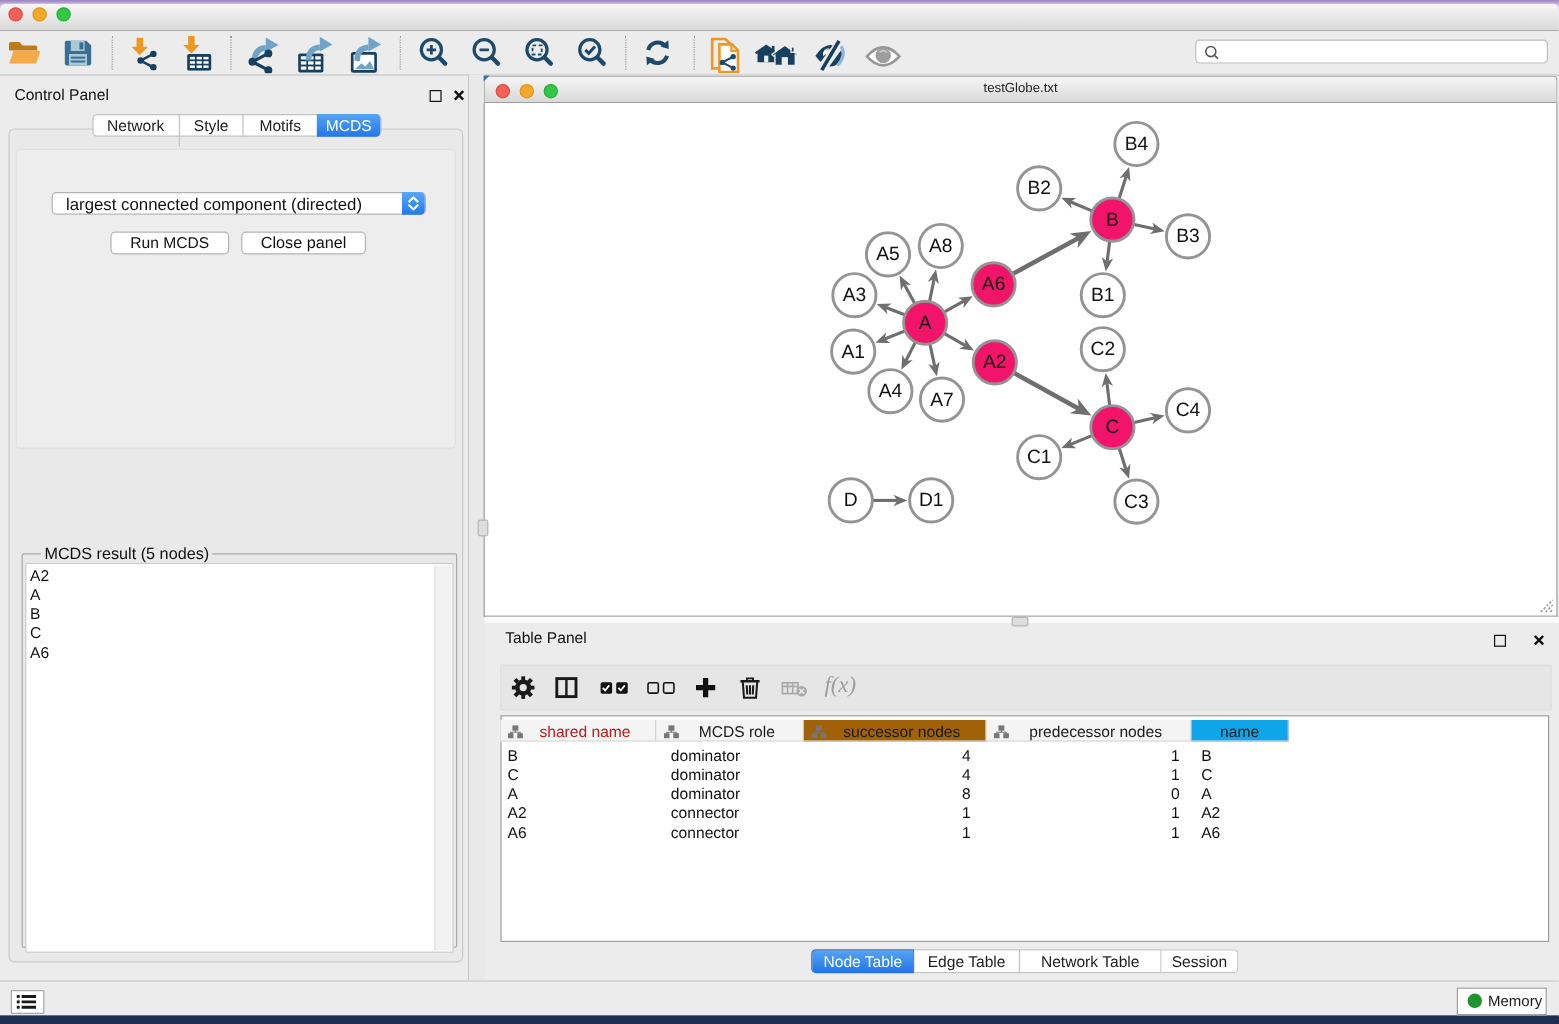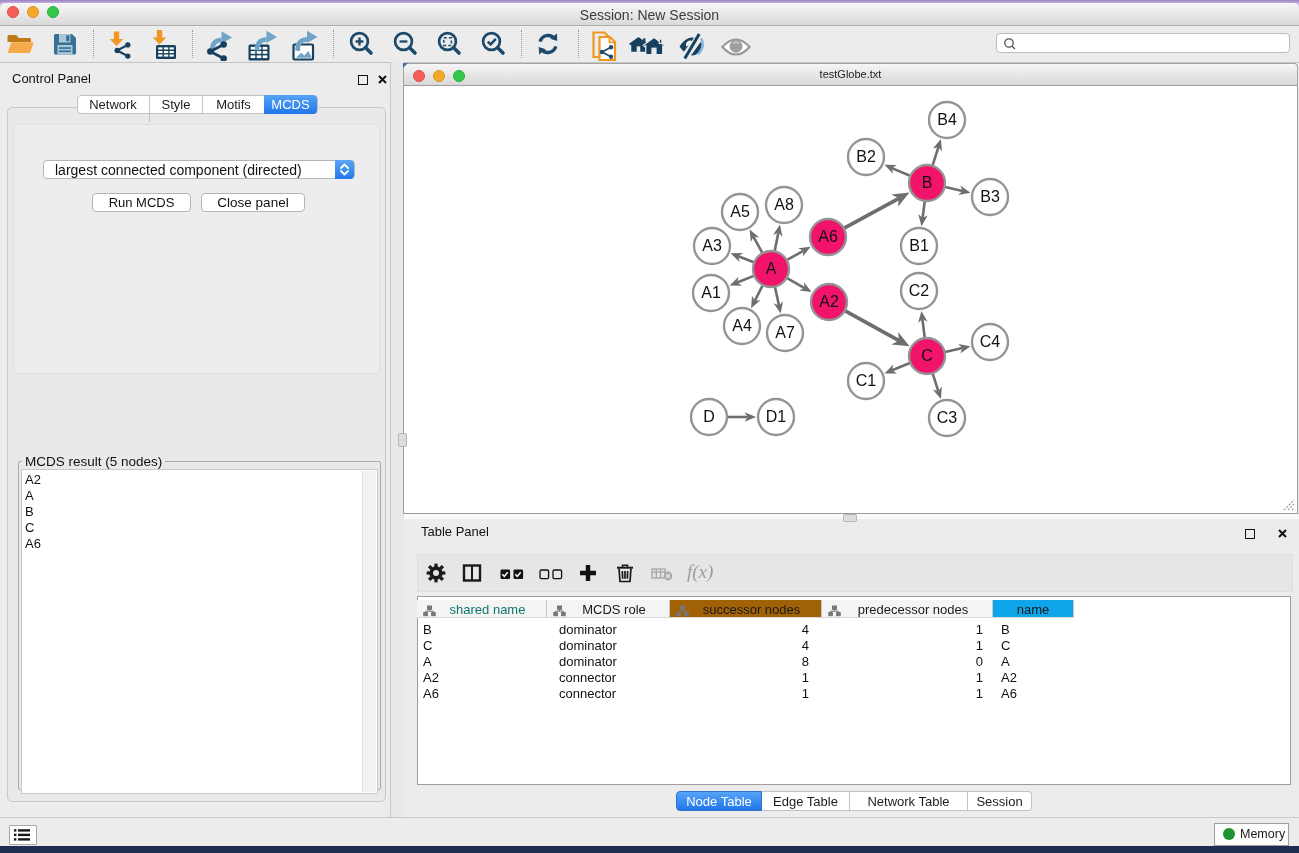--- a/index.html
+++ b/index.html
@@ -11,21 +11,20 @@
 </head>
 <body>
 
 <div class="abs" style="left:0;top:0;width:1299px;height:10px;background:linear-gradient(#9c82c4 0%,#c9b4e2 35%,#d9c8ec 100%);"></div>
 <div class="abs" style="left:0;top:846px;width:1299px;height:7px;background:#1d2e52;"></div>
 
 <div class="abs" style="left:0;top:3px;width:1299px;height:22px;background:linear-gradient(#f7f7f7,#d9d9d9);border-bottom:1px solid #acacac;border-radius:5px 5px 0 0;">
   <div class="abs tl" style="left:7px;top:3px;background:#f45f58;border:1px solid #dd4d44;box-sizing:border-box;"></div>
   <div class="abs tl" style="left:27px;top:3px;background:#f4a827;border:1px solid #dd9320;box-sizing:border-box;"></div>
   <div class="abs tl" style="left:47px;top:3px;background:#33c748;border:1px solid #27ad38;box-sizing:border-box;"></div>
-  <div class="abs" style="left:0;top:4px;width:100%;text-align:center;font-size:14px;color:#3c3c3c;">Session: New Session</div>
 </div>
 
 <div class="abs" id="toolbar" style="left:0;top:26px;width:1299px;height:37px;border-bottom:1px solid #c4c4c4;box-sizing:border-box;">
 <div class="abs" style="left:5px;top:3px;width:30px;height:32px;"><svg width="30" height="30" viewBox="0 0 30 30">
         <path d="M2.5 23 V7.5 a1.5 1.5 0 0 1 1.5-1.5 h7.2 l2.6 3 h10.7 a1.5 1.5 0 0 1 1.5 1.5 V13 H2.5" fill="#c07b16"></path>
         <path d="M6.3 13.2 h20.9 a1.2 1.2 0 0 1 1.1 1.6 l-2.9 8.2 a1.6 1.6 0 0 1-1.5 1 H2.6 z" fill="#f4a94b"></path>
       </svg></div>
     <div class="abs" style="left:50px;top:3px;width:30px;height:32px;"><svg width="30" height="30" viewBox="0 0 30 30">
         <path d="M4 6.5 a1.5 1.5 0 0 1 1.5-1.5 H22 L26 9 V24 a1.5 1.5 0 0 1-1.5 1.5 h-19 A1.5 1.5 0 0 1 4 24 Z" fill="#3a6f94"></path>
         <path d="M9 5 h11.5 v8.5 H9 z" fill="#a9c8da"></path>
@@ -176,21 +175,21 @@
       <svg width="19" height="19">
           <path d="M6 8 L9.5 4.5 L13 8" stroke="#fff" stroke-width="1.8" fill="none" stroke-linecap="round" stroke-linejoin="round"></path>
           <path d="M6 11 L9.5 14.5 L13 11" stroke="#fff" stroke-width="1.8" fill="none" stroke-linecap="round" stroke-linejoin="round"></path>
         </svg>
     </div>
   </div>
   <div class="abs" style="left:92px;top:131px;width:99px;height:19px;background:#fff;border:1px solid #b5b5b5;border-radius:4px;box-sizing:border-box;text-align:center;font-size:13px;line-height:17px;color:#111;">Run MCDS</div>
   <div class="abs" style="left:201px;top:131px;width:104px;height:19px;background:#fff;border:1px solid #b5b5b5;border-radius:4px;box-sizing:border-box;text-align:center;font-size:13.5px;line-height:17px;color:#111;">Close panel</div>
 
   <fieldset class="abs" style="left:18px;top:392px;width:363px;height:336px;border:1px solid #a9a9a9;border-radius:2px;margin:0;padding:0;box-sizing:border-box;">
-    <legend style="font-size:13.5px;color:#111;margin-left:3px;padding:0 3px;">MCDS result (5 nodes)</legend>
+    <legend style="font-size:13.5px;color:#111;margin-left:15px;padding:0 3px;">MCDS result (5 nodes)</legend>
   </fieldset>
   <div class="abs" style="left:21px;top:407px;width:357px;height:325px;background:#fff;border:1px solid #c9c9c9;box-sizing:border-box;">
     <div style="font-size:13px;color:#111;line-height:16px;padding:2px 0 0 3px;">A2<br>A<br>B<br>C<br>A6</div>
     <div class="abs" style="right:1px;top:1px;width:13px;height:321px;background:#f2f2f2;border-left:1px solid #e0e0e0;"></div>
   </div>
 </div>
 
 <div class="abs" style="left:391px;top:62px;width:13px;height:755px;background:#e9e9e9;"></div>
 
 <div class="abs" id="netwin" style="left:403px;top:63px;width:895px;height:451px;">
@@ -367,21 +366,21 @@
     <div class="abs" style="left:13px;top:76px;width:874px;height:189px;background:#fff;border:1px solid #9d9d9d;box-sizing:border-box;"></div>
     <div class="abs" style="left:13px;top:80px;width:130px;height:18px;background:#f4f4f4;border-right:1px solid #c9c9c9;border-bottom:1px solid #d9d9d9;box-sizing:border-box;">
       <span style="position:absolute;left:6px;top:3px;"><svg width="13" height="12" viewBox="0 0 13 12">
           <g fill="none" stroke="#777" stroke-width="1">
             <rect x="4.5" y="1" width="4" height="3.4" fill="#777"></rect>
             <rect x="0.8" y="7.5" width="3.6" height="3.2" fill="#777"></rect>
             <rect x="8.6" y="7.5" width="3.6" height="3.2" fill="#777"></rect>
             <path d="M6.5 4.5 v1.7 M2.6 7.5 v-1.3 h7.8 v1.3"></path>
           </g>
         </svg></span>
-      <div style="text-align:center;font-size:13px;color:#0f766e;margin-top:2px;padding-left:12px;">shared name</div>
+      <div style="text-align:center;font-size:13px;color:#b91c1c;margin-top:2px;padding-left:12px;">shared name</div>
     </div>
     <div class="abs" style="left:143px;top:80px;width:123px;height:18px;background:#f4f4f4;border-right:1px solid #c9c9c9;border-bottom:1px solid #d9d9d9;box-sizing:border-box;">
       <span style="position:absolute;left:6px;top:3px;"><svg width="13" height="12" viewBox="0 0 13 12">
           <g fill="none" stroke="#777" stroke-width="1">
             <rect x="4.5" y="1" width="4" height="3.4" fill="#777"></rect>
             <rect x="0.8" y="7.5" width="3.6" height="3.2" fill="#777"></rect>
             <rect x="8.6" y="7.5" width="3.6" height="3.2" fill="#777"></rect>
             <path d="M6.5 4.5 v1.7 M2.6 7.5 v-1.3 h7.8 v1.3"></path>
           </g>
         </svg></span>

